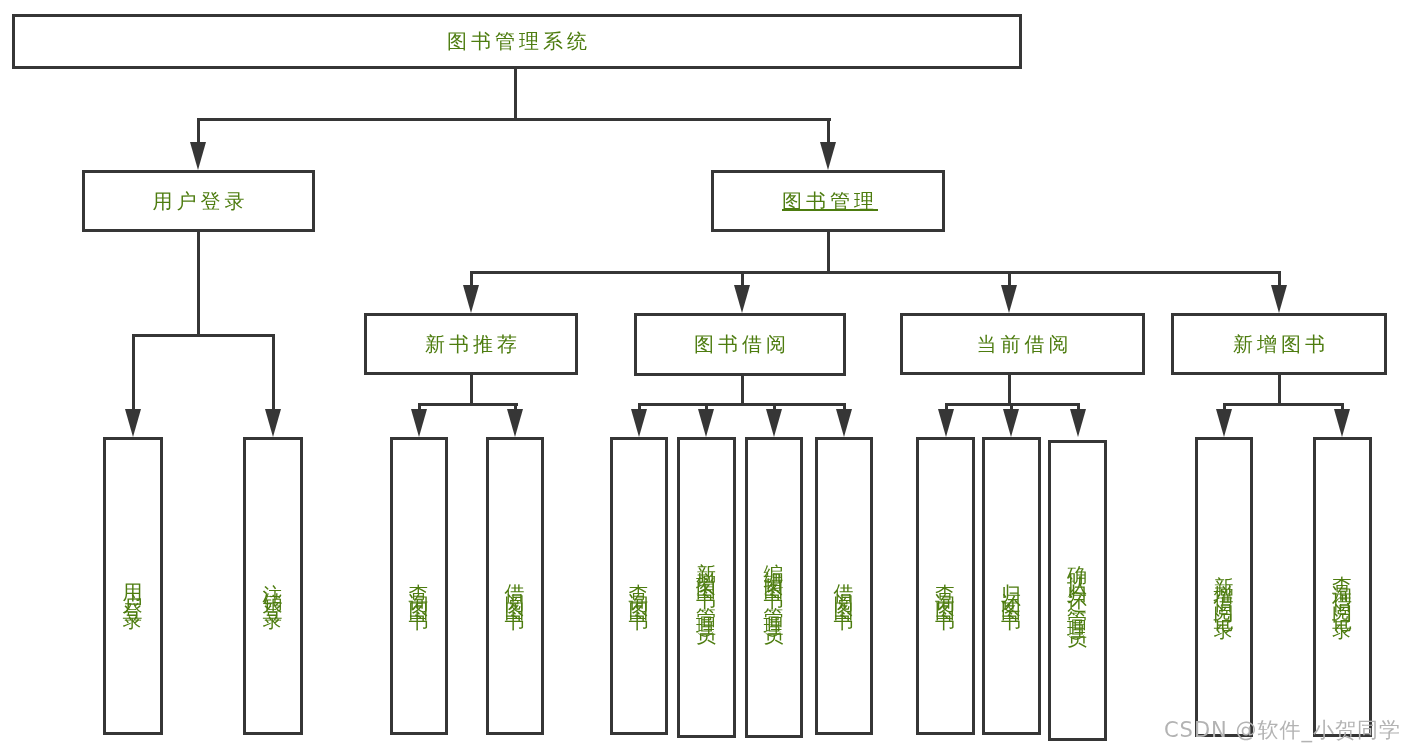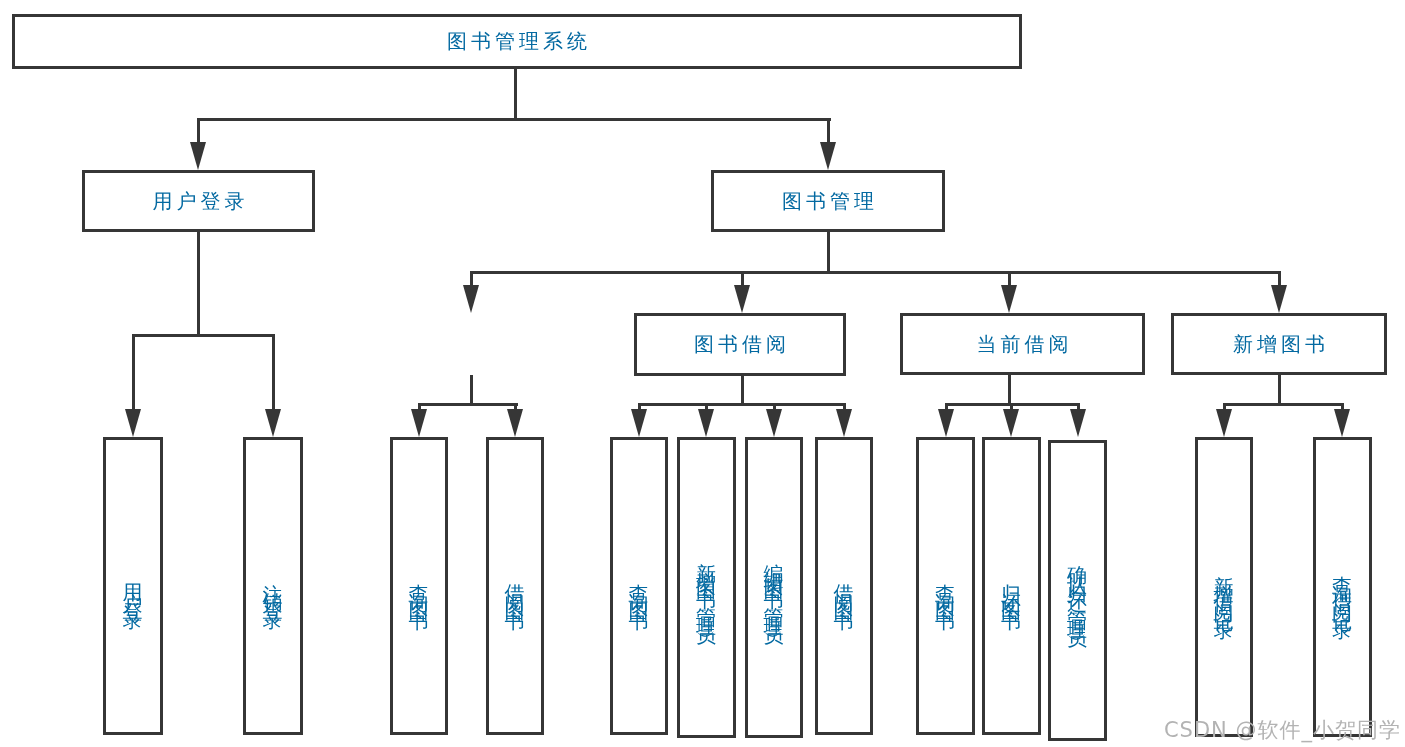--- a/index.html
+++ b/index.html
@@ -2,21 +2,21 @@
 <html><head>
 <meta charset="utf-8">
 <style>
   html,body{margin:0;padding:0;background:#ffffff;}
   .stage{
     position:relative;width:1405px;height:747px;background:#ffffff;overflow:hidden;
     font-family:"DejaVu Sans","Liberation Sans",sans-serif;
   }
   .node{
     position:absolute;box-sizing:border-box;background:#ffffff;
-    border:3px solid #363636;color:#0369a1;
+    border:3px solid #363636;color:#4d7c0f;
     display:flex;align-items:center;justify-content:center;
     font-size:20px;
   }
   .node.h span{letter-spacing:4px;text-indent:4px;white-space:nowrap;}
   .node.v span{
     writing-mode:vertical-rl;text-orientation:mixed;
     letter-spacing:9px;line-height:1;white-space:nowrap;
   }
   .ln{position:absolute;background:#363636;}
   .ah{
@@ -93,24 +93,27 @@
   <div class="ln" style="left:1341px;top:403px;width:3px;height:10px;"></div>
   <div class="ah" style="left:1334px;top:409px;"></div>
 
   <div class="node h" style="left:12px;top:14px;width:1010px;height:55px;">
     <span>图书管理系统</span>
   </div>
 
   <div class="node h" style="left:82px;top:170px;width:233px;height:62px;">
     <span>用户登录</span>
   </div>
-  <div class="node h" style="left:711px;top:170px;width:234px;height:62px;">
+  <div class="node h" style="left:711px;top:170px;width:234px;height:62px;text-decoration:underline;">
     <span>图书管理</span>
   </div>
 
+  <div class="node h" style="left:364px;top:313px;width:214px;height:62px;">
+    <span>新书推荐</span>
+  </div>
   <div class="node h" style="left:634px;top:313px;width:212px;height:63px;">
     <span>图书借阅</span>
   </div>
   <div class="node h" style="left:900px;top:313px;width:245px;height:62px;">
     <span>当前借阅</span>
   </div>
   <div class="node h" style="left:1171px;top:313px;width:216px;height:62px;">
     <span>新增图书</span>
   </div>
 

